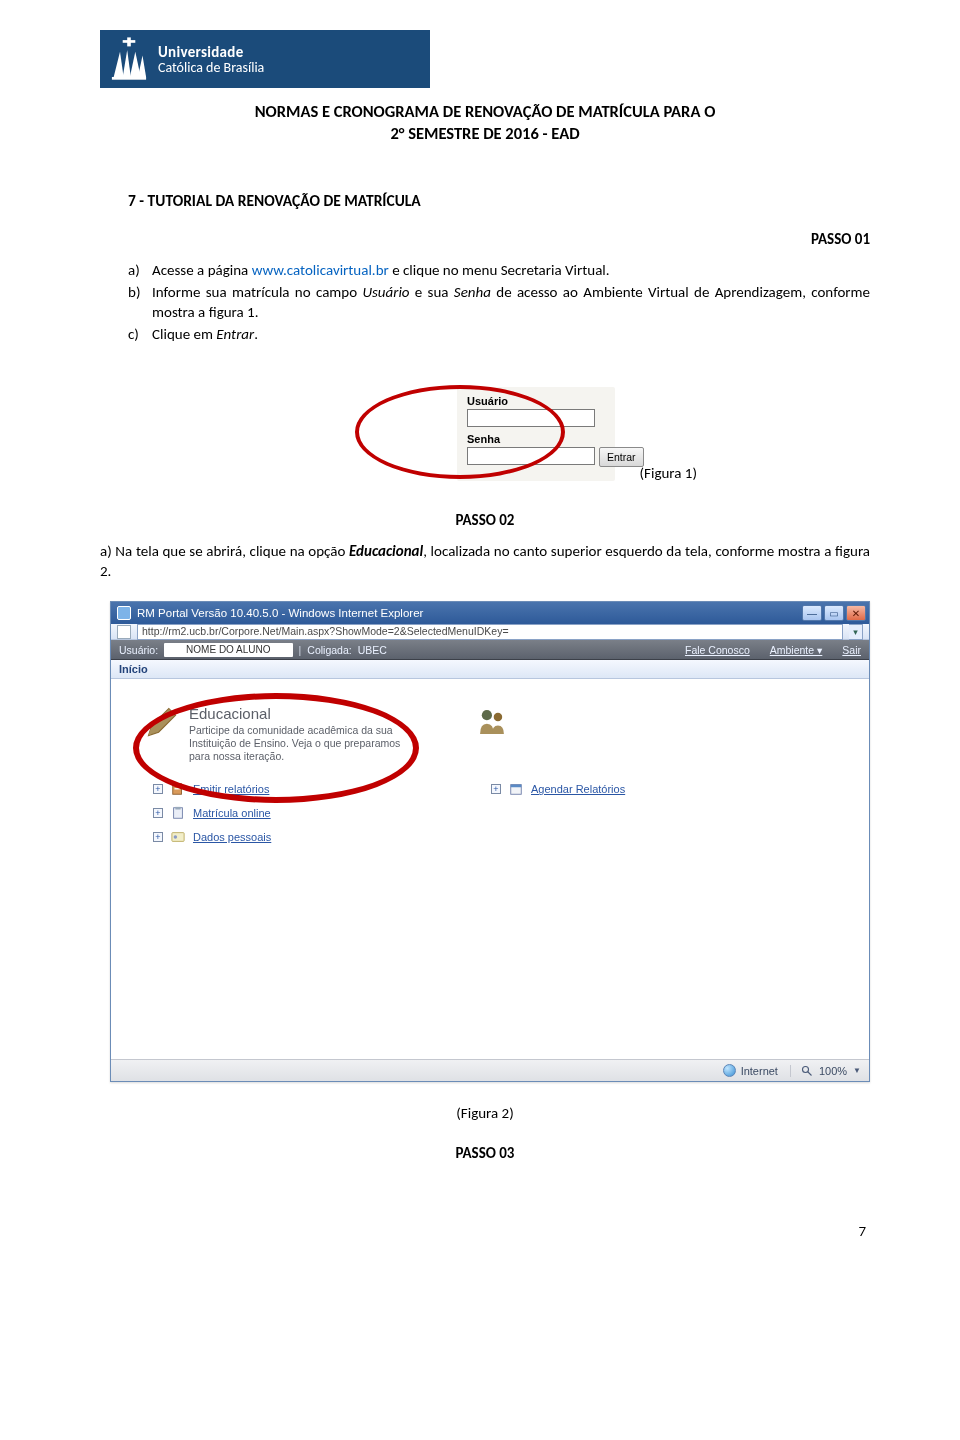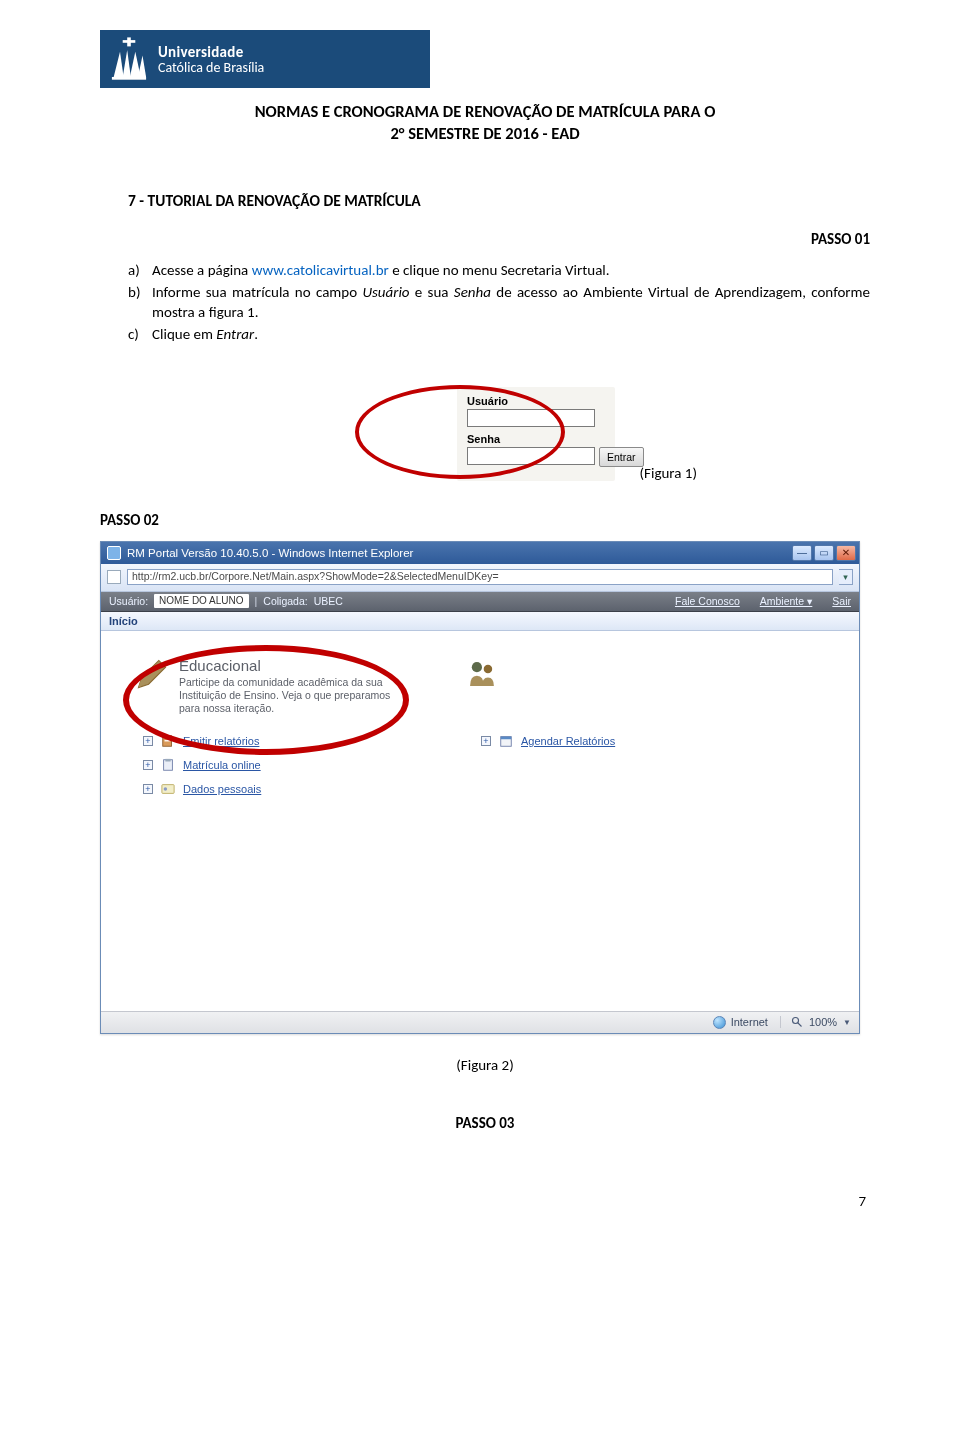--- a/index.html
+++ b/index.html
@@ -113,29 +113,29 @@
     border: 4px solid #c00000;
     border-radius: 50%;
     pointer-events: none;
   }
   .fig1-caption {
     position: absolute;
     right: -82px;
     bottom: 17px;
     font-size: 15px;
   }
-  .passo02 { font-weight: bold; margin-top: 12px; margin-bottom: 12px; }
+  .passo02 { text-align: center; font-weight: bold; margin-top: 12px; margin-bottom: 12px; }
   .para-a {
     margin-left: 0;
     line-height: 1.35;
     text-align: justify;
   }
 
   
-  .fig2-outer { display: flex; justify-content: flex-start; margin-top: 0; }
+  .fig2-outer { display: flex; justify-content: flex-end; margin-top: 20px; }
   .ie-window {
     width: 760px;
     border: 1px solid #6b8cb7;
     background: #efefef;
     font-family: Tahoma, Arial, sans-serif;
     font-size: 11px;
     box-shadow: 0 1px 2px rgba(0,0,0,.15);
   }
   .ie-titlebar {
     background: linear-gradient(#4a74ad,#2e5a99);
@@ -154,40 +154,40 @@
     width: 20px; height: 16px;
     background: linear-gradient(#dceafe,#a9c5f0);
     border: 1px solid #5277aa;
     border-radius: 2px;
     display: flex; align-items: center; justify-content: center;
     font-size: 10px; color: #2a4d7d;
   }
   .win-btn.close { background: linear-gradient(#f6b8a3,#e06a48); color: #5a1500; }
   .ie-addr {
     background: linear-gradient(#f2f6fd,#d9e4f5);
-    height: 28px;
+    height: 16px;
     display: flex; align-items: center;
     padding: 0 6px;
     border-bottom: 1px solid #b7c6de;
     gap: 6px;
   }
   .ie-addr .addr-icon { width: 14px; height: 14px; background: #fff; border: 1px solid #9ab; }
   .ie-addr .addr-text { flex: 1; background: #fff; border: 1px solid #8aa2c6; height: 16px; padding: 0 4px; font-size: 10.5px; color: #4a4a4a; overflow: hidden; white-space: nowrap; }
   .ie-addr .addr-drop { width: 14px; background: #e6eefc; border: 1px solid #8aa2c6; border-left: none; height: 16px; text-align: center; font-size: 9px; color: #2a5; color:#365; line-height:14px;}
   .ie-userbar {
     background: linear-gradient(#7a7f88,#5c626d);
     color: #eaf1ff;
     height: 20px;
     display: flex; align-items: center; justify-content: space-between;
     padding: 0 8px;
     font-size: 10.5px;
     border-bottom: 1px solid #3c4049;
   }
   .ie-userbar .left { display: flex; gap: 6px; align-items: center;}
-  .ie-userbar .badge { background: #fff; color: #333; padding: 0 5px; height: 14px; border-radius: 1px; font-size: 10px; line-height: 14px;}
+  .ie-userbar .badge { background: #fff; color: #333; padding: 0 22px; height: 14px; border-radius: 1px; font-size: 10px; line-height: 14px;}
   .ie-userbar .sep { color: #cfd6e3; }
   .ie-userbar .right { display: flex; gap: 20px; }
   .ie-userbar .right span { text-decoration: underline; }
   .ie-menubar {
     background: linear-gradient(#f5f8ff,#dde7f6);
     height: 19px;
     padding: 0 8px;
     display: flex; align-items: center;
     font-size: 11px;
     color: #23437a;
@@ -227,21 +227,21 @@
     gap: 12px;
     font-size: 11px; color: #3b4a63;
   }
   .ie-status .status-left { flex: 1; }
   .ie-status .globe { display: flex; align-items: center; gap: 5px; }
   .ie-status .globe-icon { width: 13px; height: 13px; border-radius: 50%; background: radial-gradient(circle at 30% 30%, #bfe5ff, #3a8fd3); border: 1px solid #5c86b8;}
   .ie-status .zoom { display: flex; align-items: center; gap: 6px; border-left: 1px solid #c4c7cf; padding-left: 10px;}
   .ie-status .mag { width: 12px; height: 12px; }
   .ie-status .chev { font-size: 8px; color: #4a5a78;}
   .fig2-caption { text-align: center; margin-top: 22px; font-size: 15px; }
-  .passo03 { text-align: center; font-weight: bold; margin-top: 40px; }
+  .passo03 { text-align: center; font-weight: bold; margin-top: 22px; }
   .pagenum { text-align: right; padding-right: 4px; margin-top: 60px; font-size: 15px;}
 
   
   .pencil-svg path, .people-svg path { fill: #a9905b; }
 </style>
 </head>
 <body>
 
 <div class="page">
 
@@ -308,20 +308,23 @@
           <button class="login-btn">Entrar</button>
         </div>
       </div>
       <div class="red-ellipse-1"></div>
       <div class="fig1-caption">(Figura 1)</div>
     </div>
   </div>
 
   <div class="passo02">PASSO 02</div>
 
+  <div class="para-a">
+    <span>a) Na tela que se abrirá, clique na opção </span><span class="bolditalic">Educacional</span><span>, localizada no canto superior esquerdo da tela, conforme mostra a figura 2.</span>
+  </div>
 
   <div class="fig2-outer">
     <div class="ie-window">
 
       <div class="ie-titlebar">
         <div class="title-left">
           <div class="title-icon"></div>
           <span>RM Portal Versão 10.40.5.0 - Windows Internet Explorer</span>
         </div>
         <div class="win-btns">

